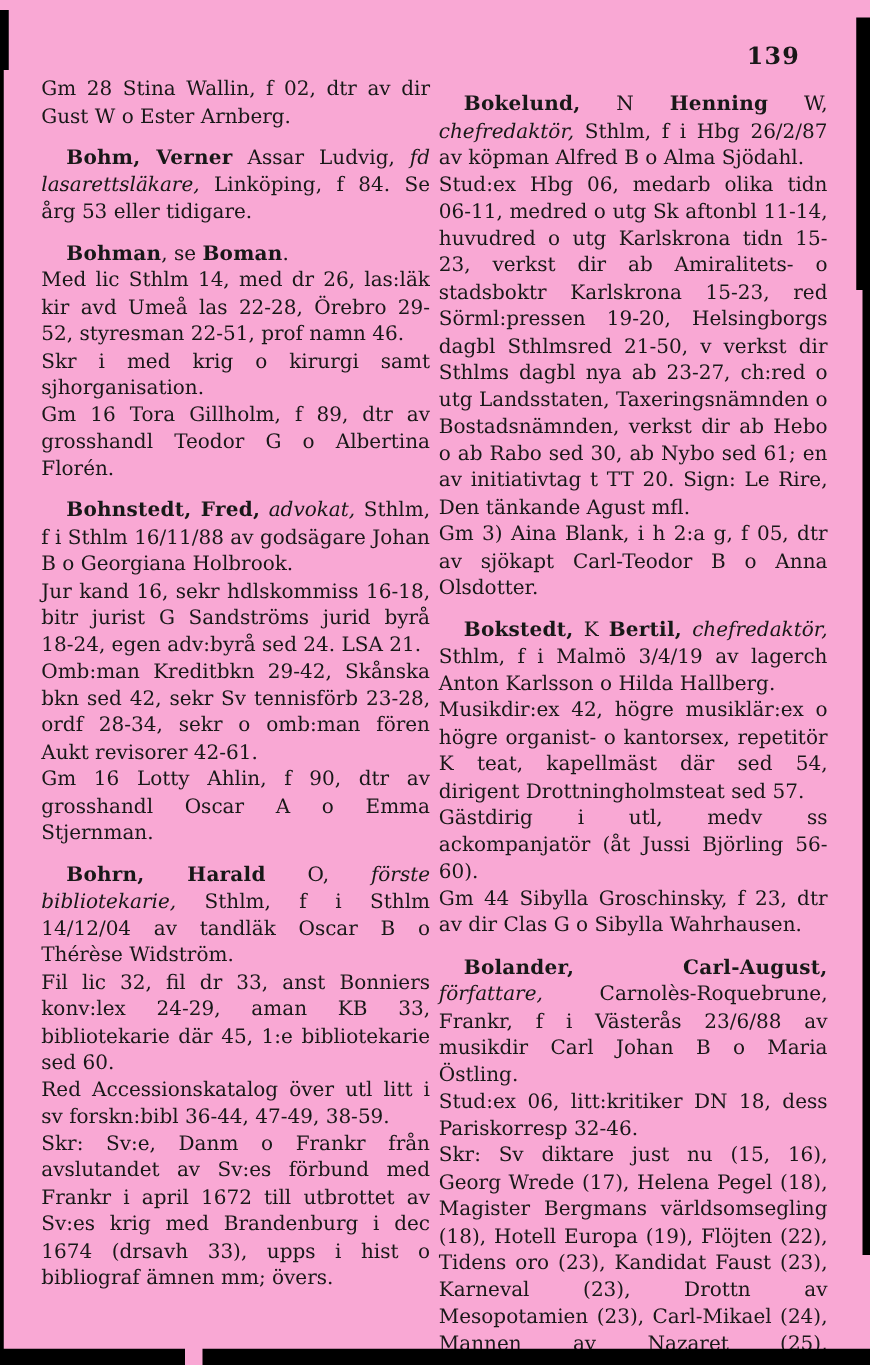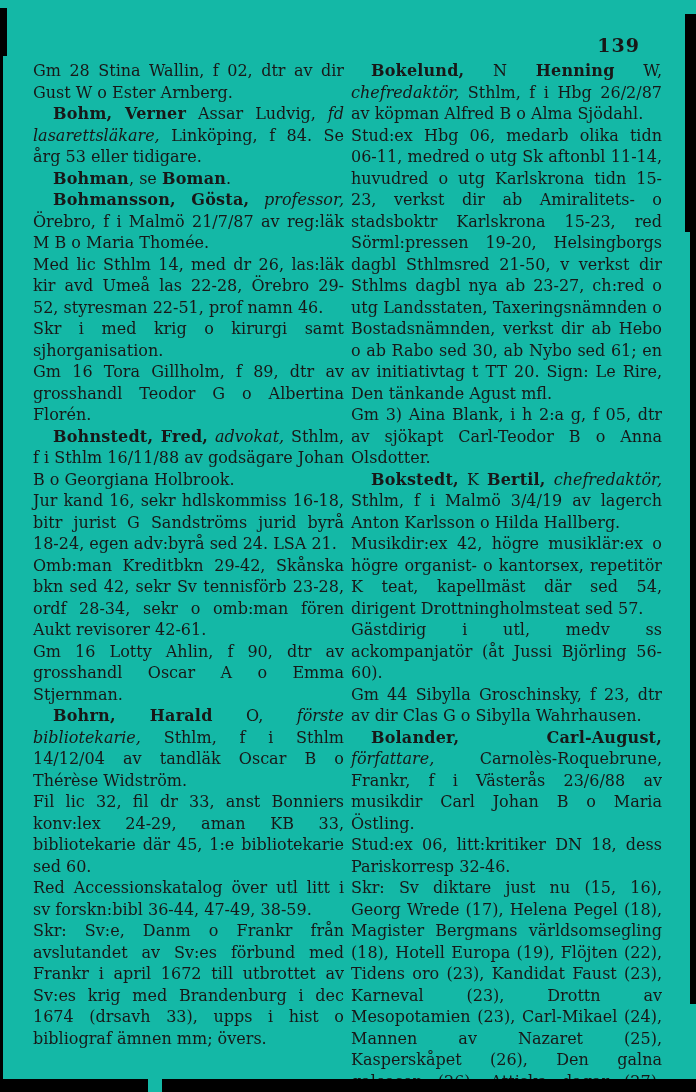--- a/index.html
+++ b/index.html
@@ -2,32 +2,32 @@
 <html><head>
 <meta charset="utf-8">
 <style>
   html,body{margin:0;padding:0;}
   body{
     width:696px;height:1092px;position:relative;overflow:hidden;
     background:#ffffff;
     font-family:"DejaVu Serif","Liberation Serif",serif;
     color:#181818;
   }
-  .page{position:absolute;inset:0;background:#14b8a6;}
+  .page{position:absolute;inset:0;background:#f9a8d4;}
   .page-number{
     position:absolute;top:34px;right:56px;
     font-size:19px;font-weight:bold;letter-spacing:1px;
   }
   .cols{
     position:absolute;left:33px;top:60px;width:629px;
     display:flex;gap:7px;
   }
   .col{width:311px;font-size:16px;line-height:21.5px;}
   .para{text-align:justify;margin:0;}
-  .para.indent{text-indent:20px;}
+  .para.indent{text-indent:20px;margin-top:12px;}
   .b{font-weight:bold;letter-spacing:.2px;}
   .i{font-style:italic;}
   
   .artifact{position:absolute;background:#000;}
   .edge-left-blob{left:0;top:8px;width:7px;height:48px;}
   .edge-left-line{left:0;top:8px;width:3px;height:1072px;}
   .bar-bottom-a{left:0;top:1079px;width:148px;height:13px;}
   .bar-bottom-b{left:162px;top:1079px;width:534px;height:13px;}
   .edge-right-top{left:685px;top:14px;width:11px;height:218px;}
   .edge-right-line{left:690px;top:232px;width:6px;height:772px;}
@@ -37,21 +37,20 @@
 
 <div class="page">
 
   <div class="page-number">139</div>
 
   <div class="cols">
     <div class="col">
         <div class="para"><span>Gm 28 Stina Wallin, f 02, dtr av dir Gust W o Ester Arnberg.</span></div>
         <div class="para indent"><span class="b">Bohm, Verner</span><span> Assar Ludvig, </span><span class="i">fd lasarettsläkare,</span><span> Linköping, f 84. Se årg 53 eller tidigare.</span></div>
         <div class="para indent"><span class="b">Bohman</span><span>, se </span><span class="b">Boman</span><span>.</span></div>
-        <div class="para indent"><span class="b">Bohmansson, Gösta,</span><span> </span><span class="i">professor,</span><span> Örebro, f i Malmö 21/7/87 av reg:läk M B o Maria Thomée.</span></div>
         <div class="para"><span>Med lic Sthlm 14, med dr 26, las:läk kir avd Umeå las 22-28, Örebro 29-52, styresman 22-51, prof namn 46.</span></div>
         <div class="para"><span>Skr i med krig o kirurgi samt sjhorganisation.</span></div>
         <div class="para"><span>Gm 16 Tora Gillholm, f 89, dtr av grosshandl Teodor G o Albertina Florén.</span></div>
         <div class="para indent"><span class="b">Bohnstedt, Fred,</span><span> </span><span class="i">advokat,</span><span> Sthlm, f i Sthlm 16/11/88 av godsägare Johan B o Georgiana Holbrook.</span></div>
         <div class="para"><span>Jur kand 16, sekr hdlskommiss 16-18, bitr jurist G Sandströms jurid byrå 18-24, egen adv:byrå sed 24. LSA 21.</span></div>
         <div class="para"><span>Omb:man Kreditbkn 29-42, Skånska bkn sed 42, sekr Sv tennisförb 23-28, ordf 28-34, sekr o omb:man fören Aukt revisorer 42-61.</span></div>
         <div class="para"><span>Gm 16 Lotty Ahlin, f 90, dtr av grosshandl Oscar A o Emma Stjernman.</span></div>
         <div class="para indent"><span class="b">Bohrn, Harald</span><span> O, </span><span class="i">förste bibliotekarie,</span><span> Sthlm, f i Sthlm 14/12/04 av tandläk Oscar B o Thérèse Widström.</span></div>
         <div class="para"><span>Fil lic 32, fil dr 33, anst Bonniers konv:lex 24-29, aman KB 33, bibliotekarie där 45, 1:e bibliotekarie sed 60.</span></div>
         <div class="para"><span>Red Accessionskatalog över utl litt i sv forskn:bibl 36-44, 47-49, 38-59.</span></div>

